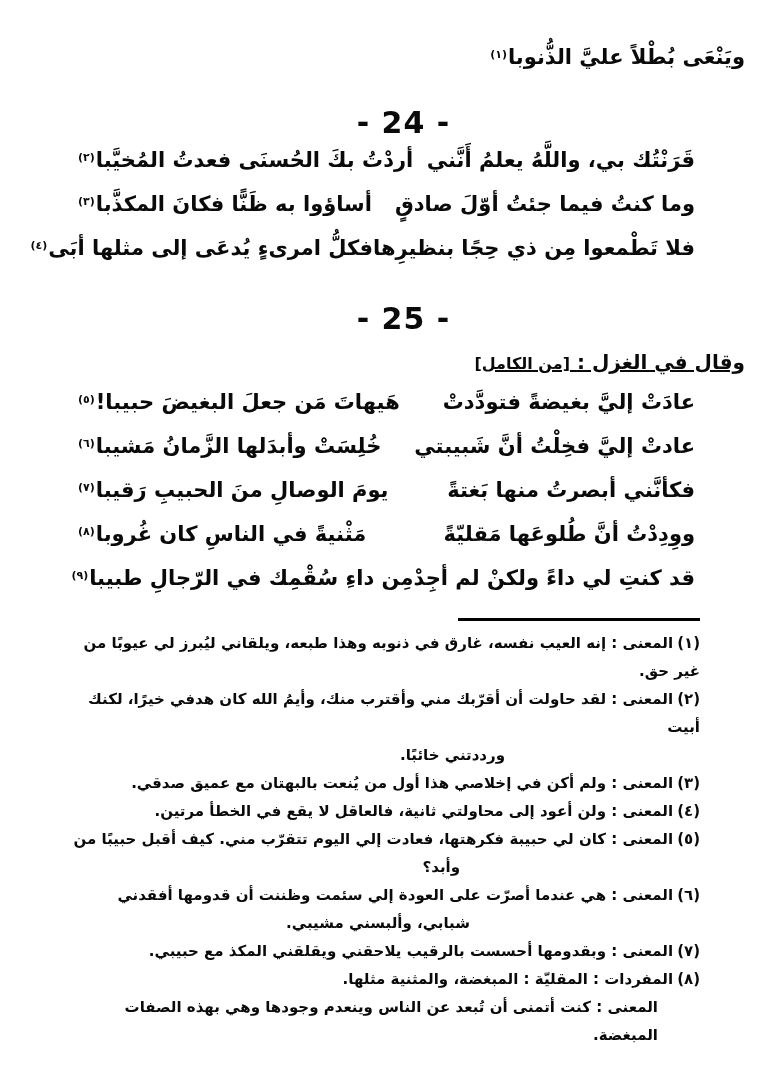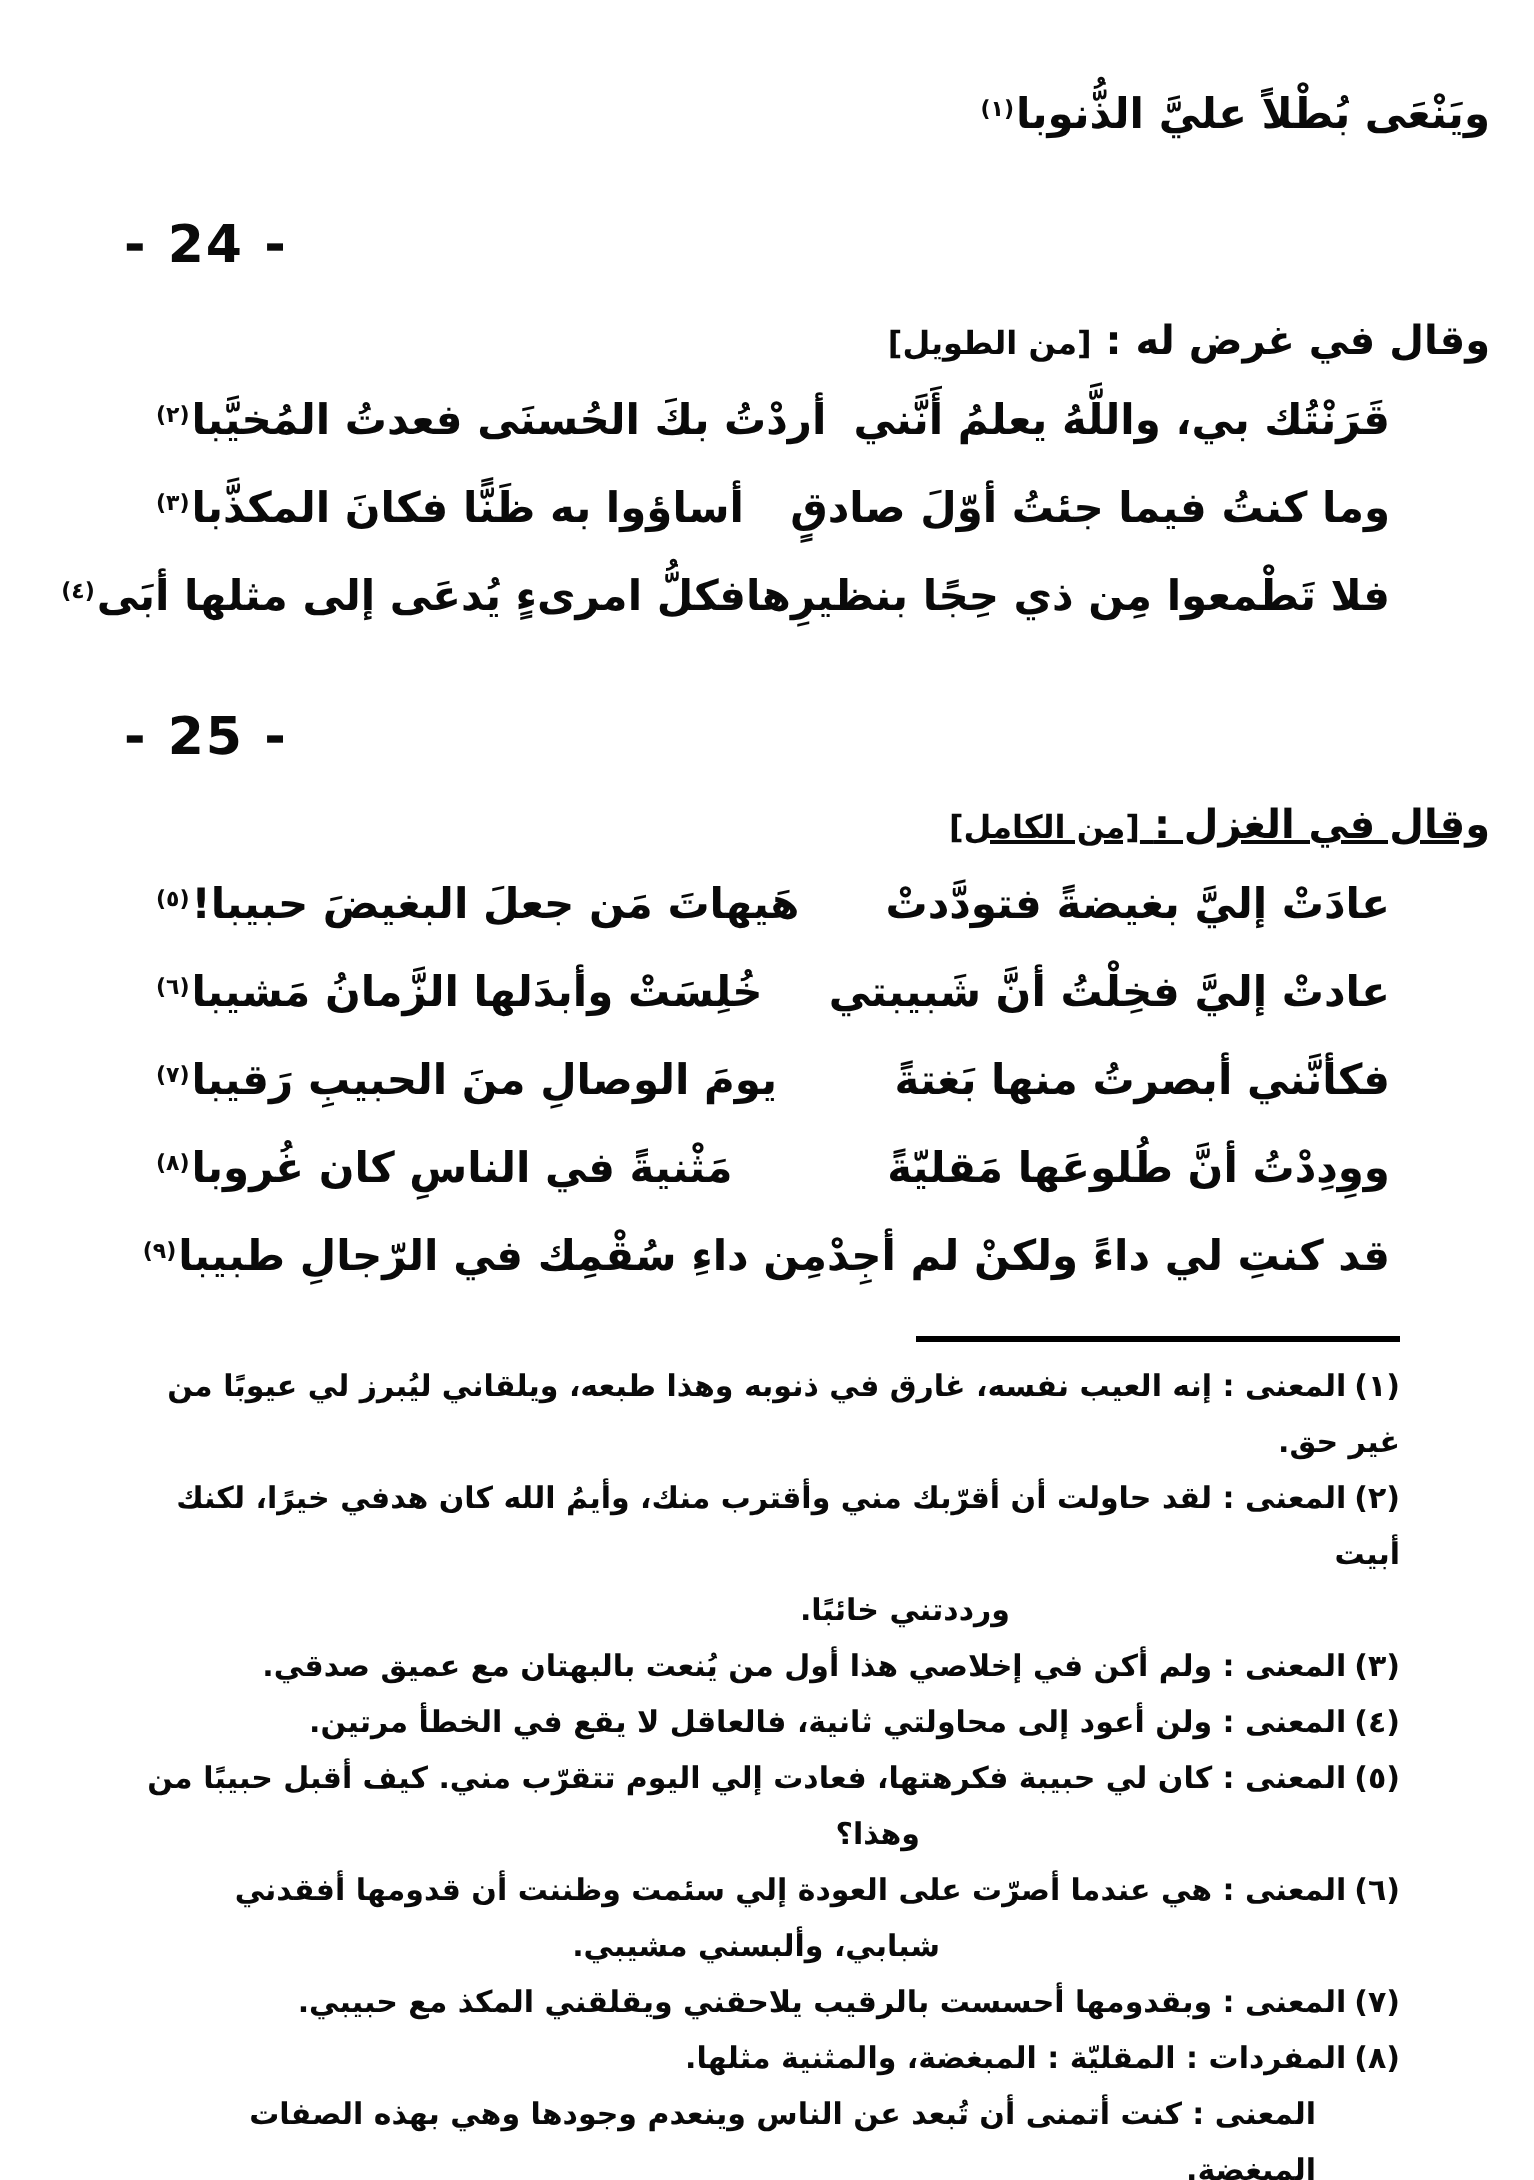--- a/index.html
+++ b/index.html
@@ -29,23 +29,24 @@
   .hemi { white-space:nowrap; }
   .fnref {
     font-size:11px;
     position:relative;
     top:-0.55em;
     font-weight:bold;
     margin-right:1px;
   }
 
   .section-heading {
+    text-align:center;
     direction:ltr;
     font-weight:bold;
-    font-size:26px;
+    font-size:30px;
     line-height:34px;
     margin-top:24px;
     letter-spacing:1px;
   }
   .intro {
     text-align:right;
     font-weight:bold;
     font-size:20px;
     line-height:36px;
     margin-top:12px;
@@ -80,24 +81,20 @@
 <body>
 
 <div class="page">
   <div class="content">
 
     <div class="verse-row">
       <span class="hemi"><span>ويَنْعَى بُطْلاً عليَّ الذُّنوبا</span><span class="fnref">(١)</span></span>
     </div>
 
     <div class="section-heading">- 24 -</div>
-    <div class="intro">
-      <span>وقال في غرض له :</span>
-      <span class="meter">[من الطويل]</span>
-    </div>
 
     <div class="verse-row inset">
       <span class="hemi">قَرَنْتُك بي، واللَّهُ يعلمُ أَنَّني</span>
       <span class="hemi"><span>أردْتُ بكَ الحُسنَى فعدتُ المُخيَّبا</span><span class="fnref">(٢)</span></span>
     </div>
     <div class="verse-row inset">
       <span class="hemi">وما كنتُ فيما جئتُ أوّلَ صادقٍ</span>
       <span class="hemi"><span>أساؤوا به ظَنًّا فكانَ المكذَّبا</span><span class="fnref">(٣)</span></span>
     </div>
     <div class="verse-row inset">
@@ -143,21 +140,21 @@
         <div class="fn-line fn-cont-a">ورددتني خائبًا.</div>
       </div>
       <div class="fn">
         <div class="fn-line"><span class="fn-marker">(٣)</span><span class="fn-label">المعنى :</span> <span>ولم أكن في إخلاصي هذا أول من يُنعت بالبهتان مع عميق صدقي.</span></div>
       </div>
       <div class="fn">
         <div class="fn-line"><span class="fn-marker">(٤)</span><span class="fn-label">المعنى :</span> <span>ولن أعود إلى محاولتي ثانية، فالعاقل لا يقع في الخطأ مرتين.</span></div>
       </div>
       <div class="fn">
         <div class="fn-line"><span class="fn-marker">(٥)</span><span class="fn-label">المعنى :</span> <span>كان لي حبيبة فكرهتها، فعادت إلي اليوم تتقرّب مني. كيف أقبل حبيبًا من</span></div>
-        <div class="fn-line fn-cont-b">وهذا؟</div>
+        <div class="fn-line fn-cont-b">وأبد؟</div>
       </div>
       <div class="fn">
         <div class="fn-line"><span class="fn-marker">(٦)</span><span class="fn-label">المعنى :</span> <span>هي عندما أصرّت على العودة إلي سئمت وظننت أن قدومها أفقدني</span></div>
         <div class="fn-line fn-cont-c">شبابي، وألبسني مشيبي.</div>
       </div>
       <div class="fn">
         <div class="fn-line"><span class="fn-marker">(٧)</span><span class="fn-label">المعنى :</span> <span>وبقدومها أحسست بالرقيب يلاحقني ويقلقني المكذ مع حبيبي.</span></div>
       </div>
       <div class="fn">
         <div class="fn-line"><span class="fn-marker">(٨)</span><span class="fn-label">المفردات :</span> <span>المقليّة : المبغضة، والمثنية مثلها.</span></div>

